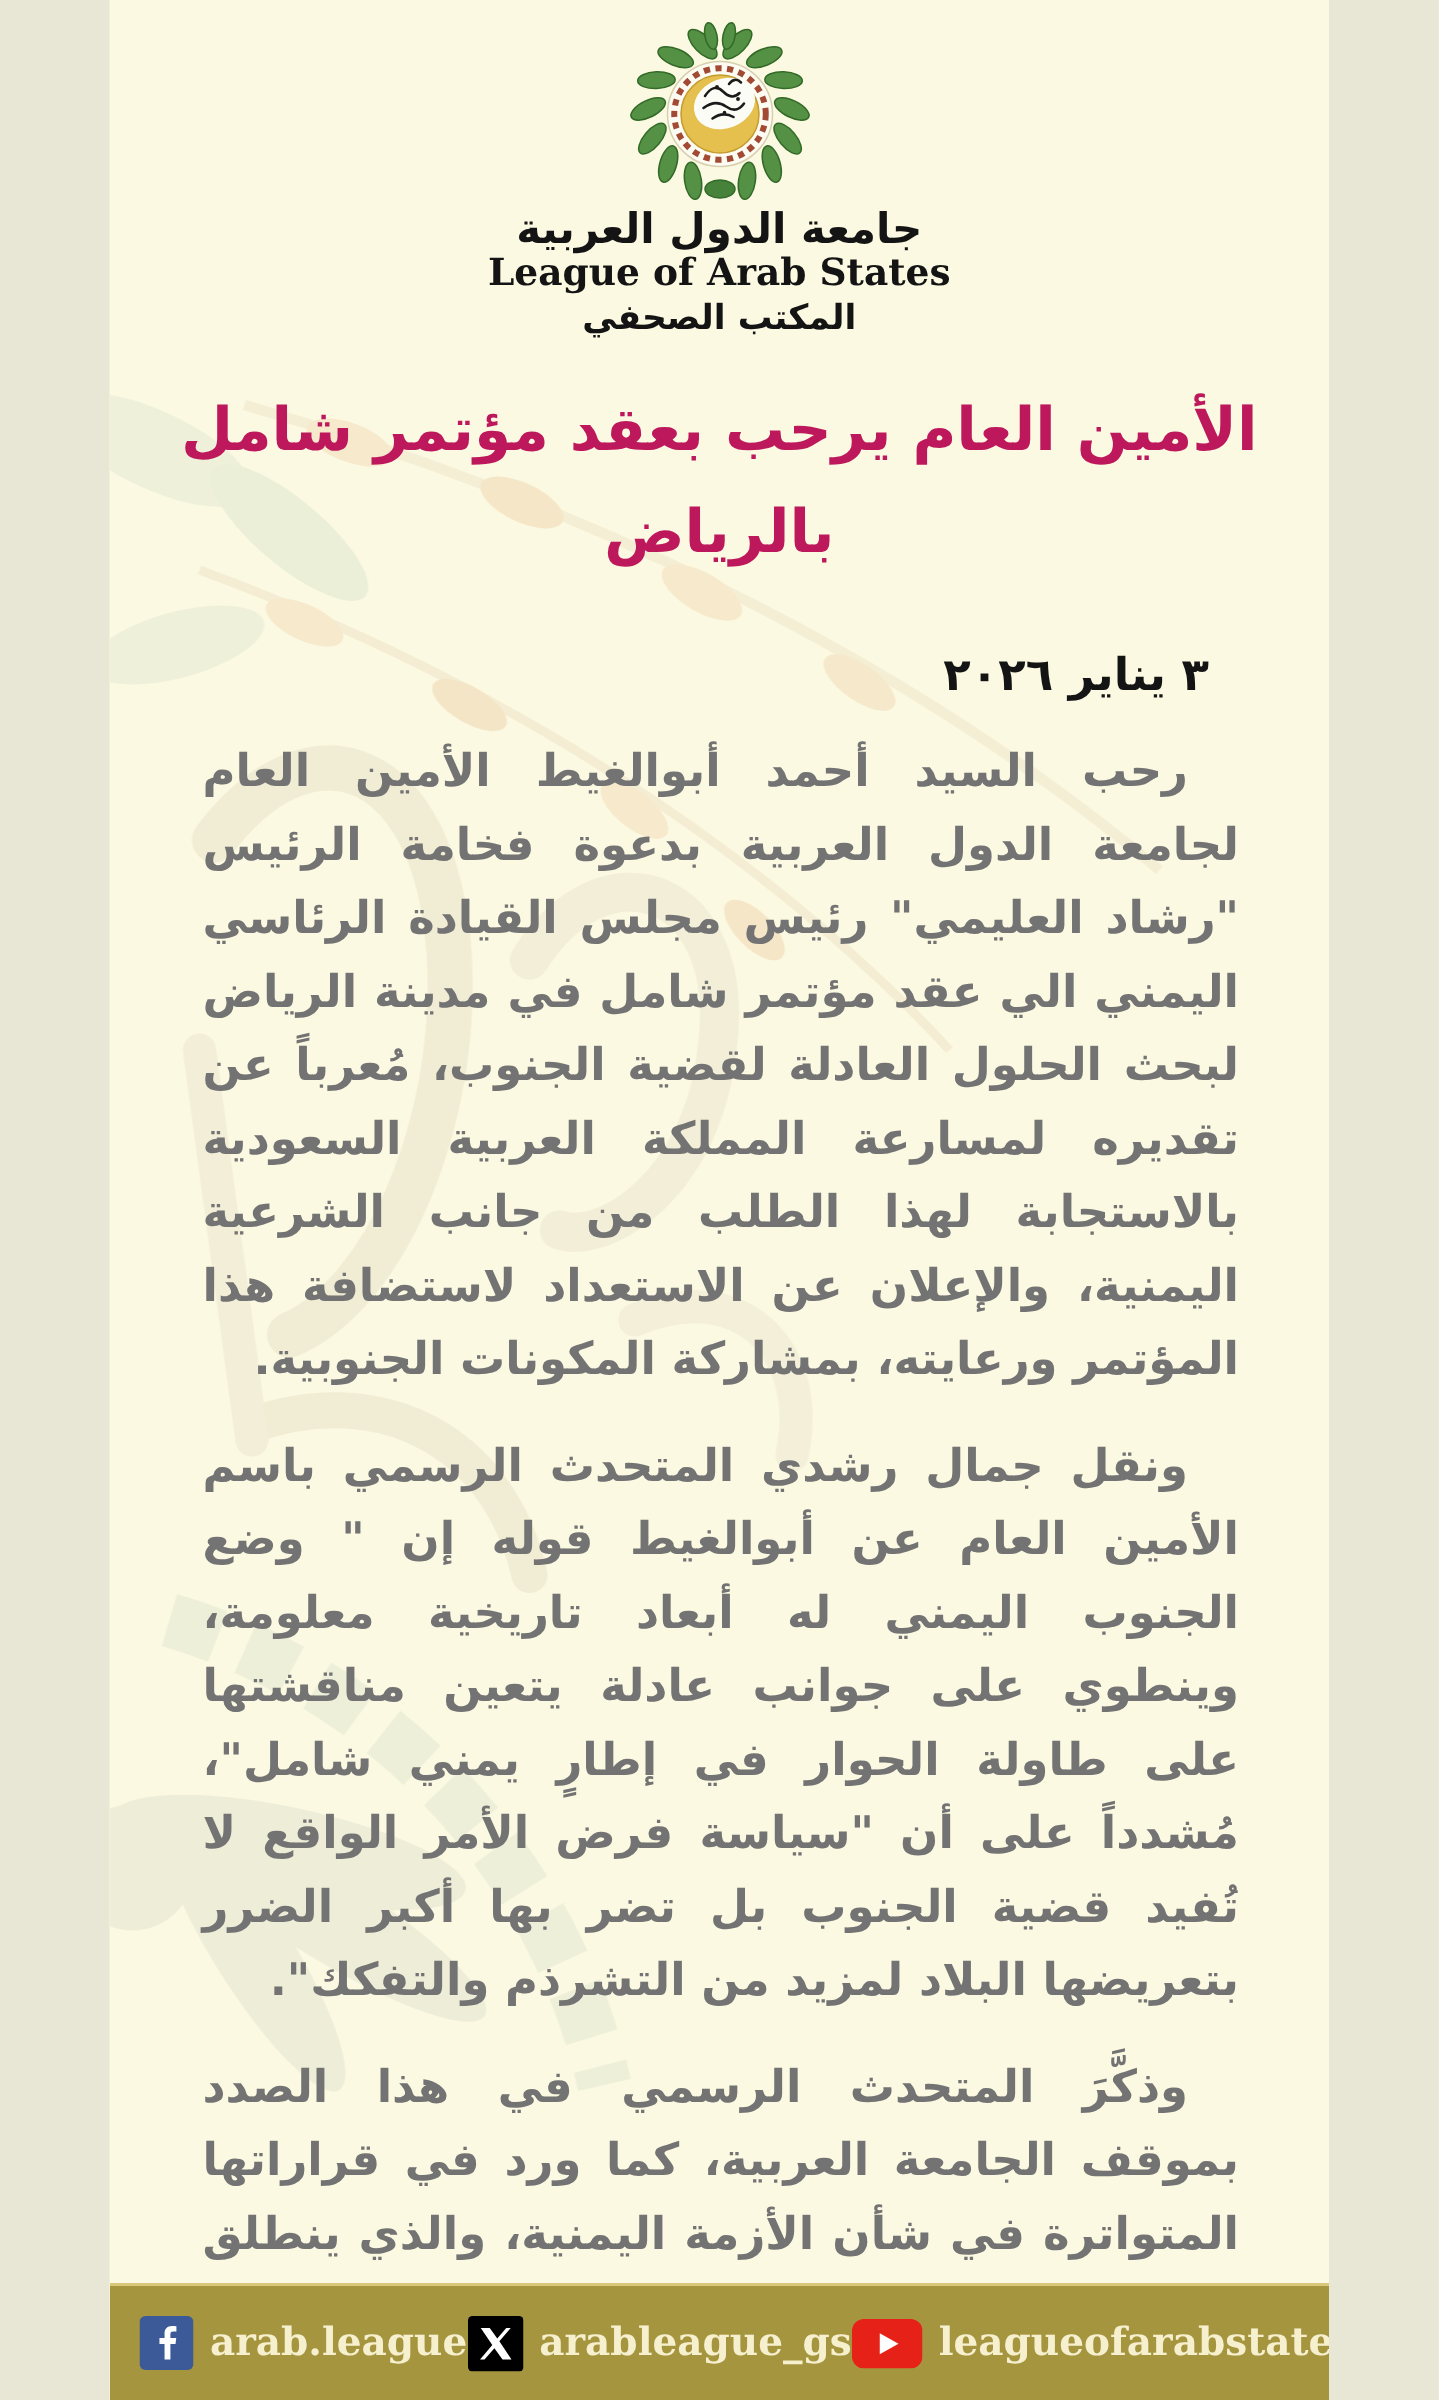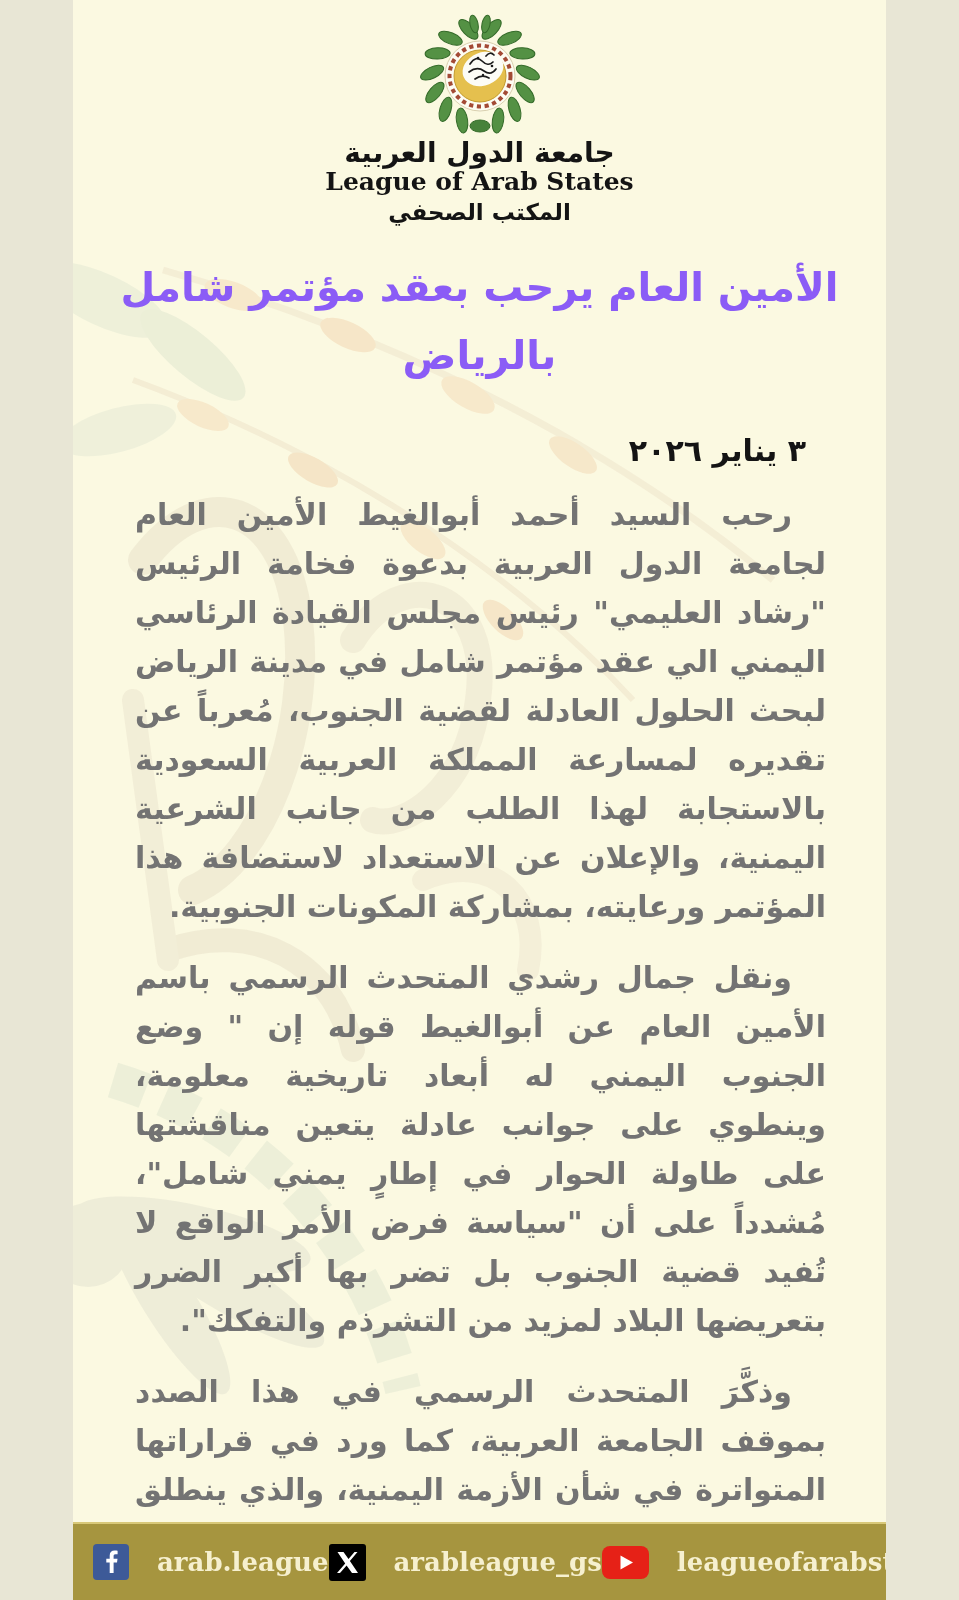--- a/index.html
+++ b/index.html
@@ -23,21 +23,21 @@
   header { text-align:center; padding-top:14px; }
   .logo-wrap { display:flex; justify-content:center; }
   .org-ar  { font-size:28px; font-weight:bold; margin-top:2px; letter-spacing:1px; }
   .org-en  { font-family:"DejaVu Serif","Liberation Serif",serif; font-size:25px; font-weight:bold; margin-top:-2px; }
   .office  { font-size:23px; font-weight:bold; margin-top:3px; }
 
   
   h1.title {
     direction:rtl;
     text-align:center;
-    color:#8b5cf6;
+    color:#be185d;
     font-size:40px;
     font-weight:bold;
     line-height:68px;
     margin-top:28px;
     padding:0 36px;
   }
 
   
   .date {
     direction:rtl;
@@ -63,21 +63,21 @@
 
   
   footer {
     position:absolute; left:0; bottom:0; z-index:2;
     width:100%; height:78px;
     background:#a6953f;
     border-top:2px solid #d8c878;
     display:flex; align-items:center; justify-content:space-between;
     padding:0 20px;
   }
-  .f-item { display:flex; align-items:center; gap:28px; cursor:pointer; }
+  .f-item { display:flex; align-items:center; gap:11px; cursor:pointer; }
   .f-item .label {
     font-family:"DejaVu Serif","Liberation Serif",serif;
     font-weight:bold;
     font-size:26px;
     color:#f6f0cf;
     white-space:nowrap;
   }
   .icon { display:flex; align-items:center; }
 </style>
 </head>

